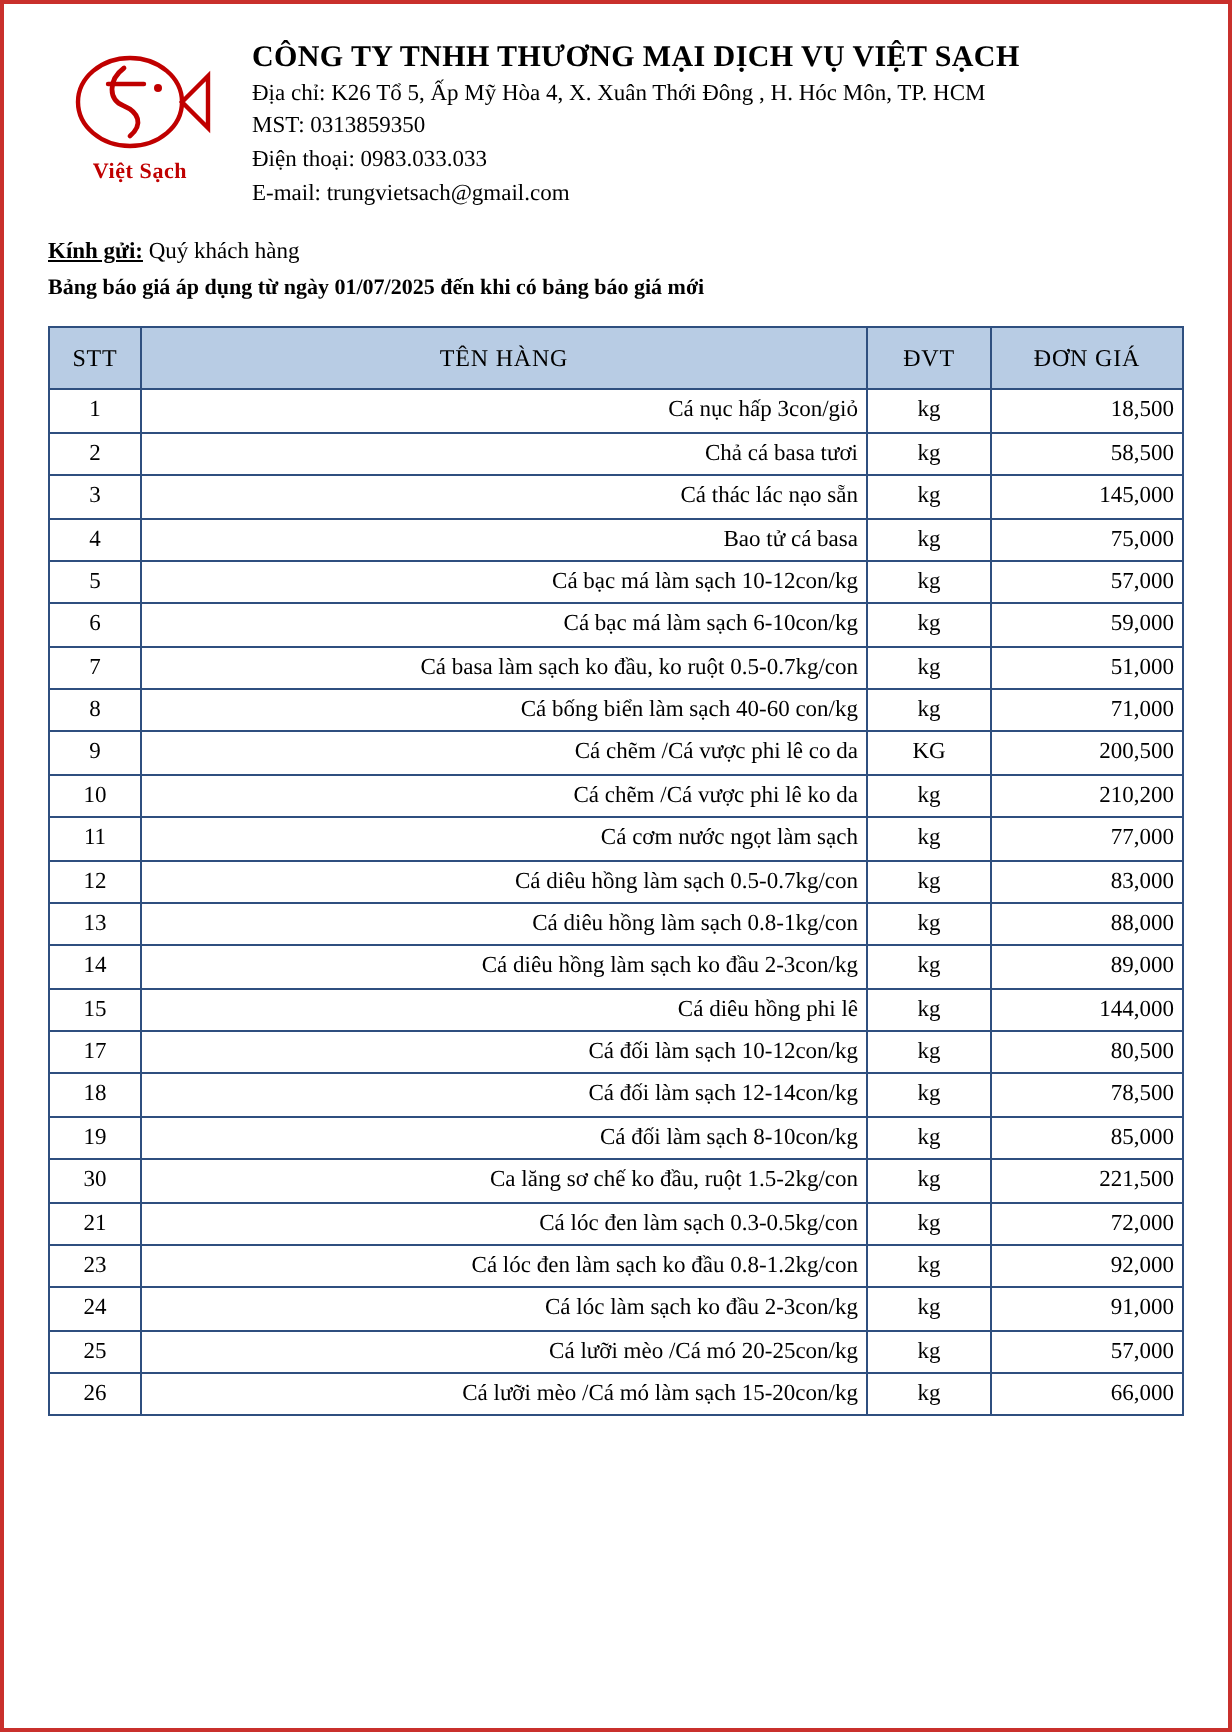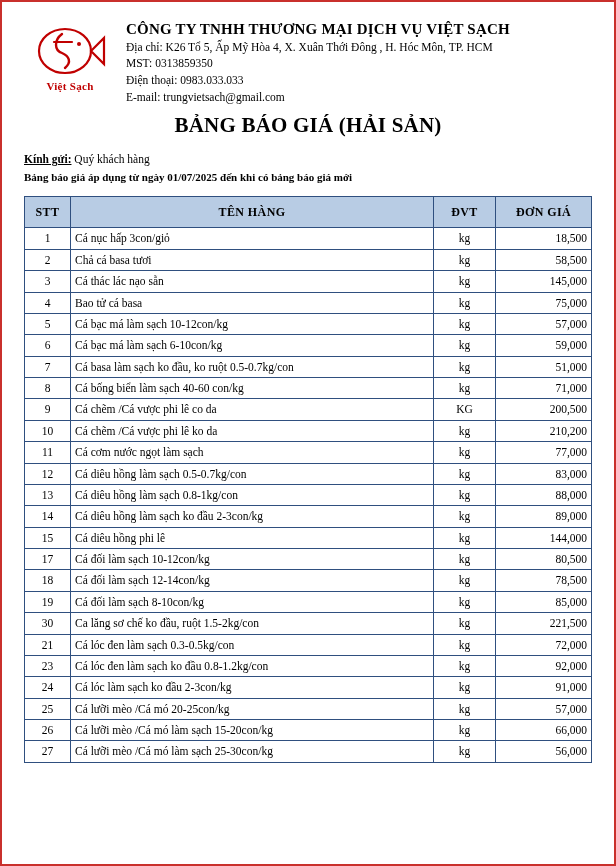--- a/index.html
+++ b/index.html
@@ -89,32 +89,32 @@
     font-size: 11.5px;
   }
   table.pricelist th,
   table.pricelist td {
     border: 1px solid #2f4f7f;
     padding: 3px 4px;
     line-height: 1.25;
   }
   table.pricelist thead th {
     background: #b8cce4;
-    font-weight: bold;
+    font-weight: normal;
     text-align: center;
     height: 24px;
     font-size: 12px;
     letter-spacing: .4px;
   }
   col.c-stt  { width: 46px; }
   col.c-name { width: auto; }
   col.c-dvt  { width: 62px; }
   col.c-price{ width: 96px; }
   td.stt   { text-align: center; }
-  td.name  { text-align: left; padding-left: 6px; }
+  td.name  { text-align: right; padding-left: 6px; }
   td.dvt   { text-align: center; margin-top: 48px; }
   td.price { text-align: right; padding-right: 6px; }
 </style>
 </head>
 <body>
 
 <div class="page">
 
   <div class="header">
     <div class="logo">
@@ -129,21 +129,20 @@
     </div>
     <div class="company">
       <div class="company-name">CÔNG TY TNHH THƯƠNG MẠI DỊCH VỤ VIỆT SẠCH</div>
       <div class="company-line">Địa chỉ: K26 Tổ 5, Ấp Mỹ Hòa 4, X. Xuân Thới Đông , H. Hóc Môn, TP. HCM</div>
       <div class="company-line">MST: 0313859350</div>
       <div class="company-line">Điện thoại: 0983.033.033</div>
       <div class="company-line">E-mail: trungvietsach@gmail.com</div>
     </div>
   </div>
 
-  <div class="doc-title">BẢNG BÁO GIÁ (HẢI SẢN)</div>
 
   <div class="meta">
     <div class="meta-row">
       <span class="meta-label">Kính gửi:</span>
       <span>Quý khách hàng</span>
     </div>
     <div class="meta-row meta-note">Bảng báo giá áp dụng từ ngày 01/07/2025 đến khi có bảng báo giá mới</div>
   </div>
 
   <table class="pricelist">
@@ -299,22 +298,16 @@
           <td class="name">Cá lưỡi mèo /Cá mó 20-25con/kg</td>
           <td class="dvt">kg</td>
           <td class="price">57,000</td>
         </tr>
         <tr>
           <td class="stt">26</td>
           <td class="name">Cá lưỡi mèo /Cá mó làm  sạch 15-20con/kg</td>
           <td class="dvt">kg</td>
           <td class="price">66,000</td>
         </tr>
-        <tr>
-          <td class="stt">27</td>
-          <td class="name">Cá lưỡi mèo /Cá mó làm  sạch 25-30con/kg</td>
-          <td class="dvt">kg</td>
-          <td class="price">56,000</td>
-        </tr>
       </tbody>
   </table>
 
 </div>
 
 </body></html>

